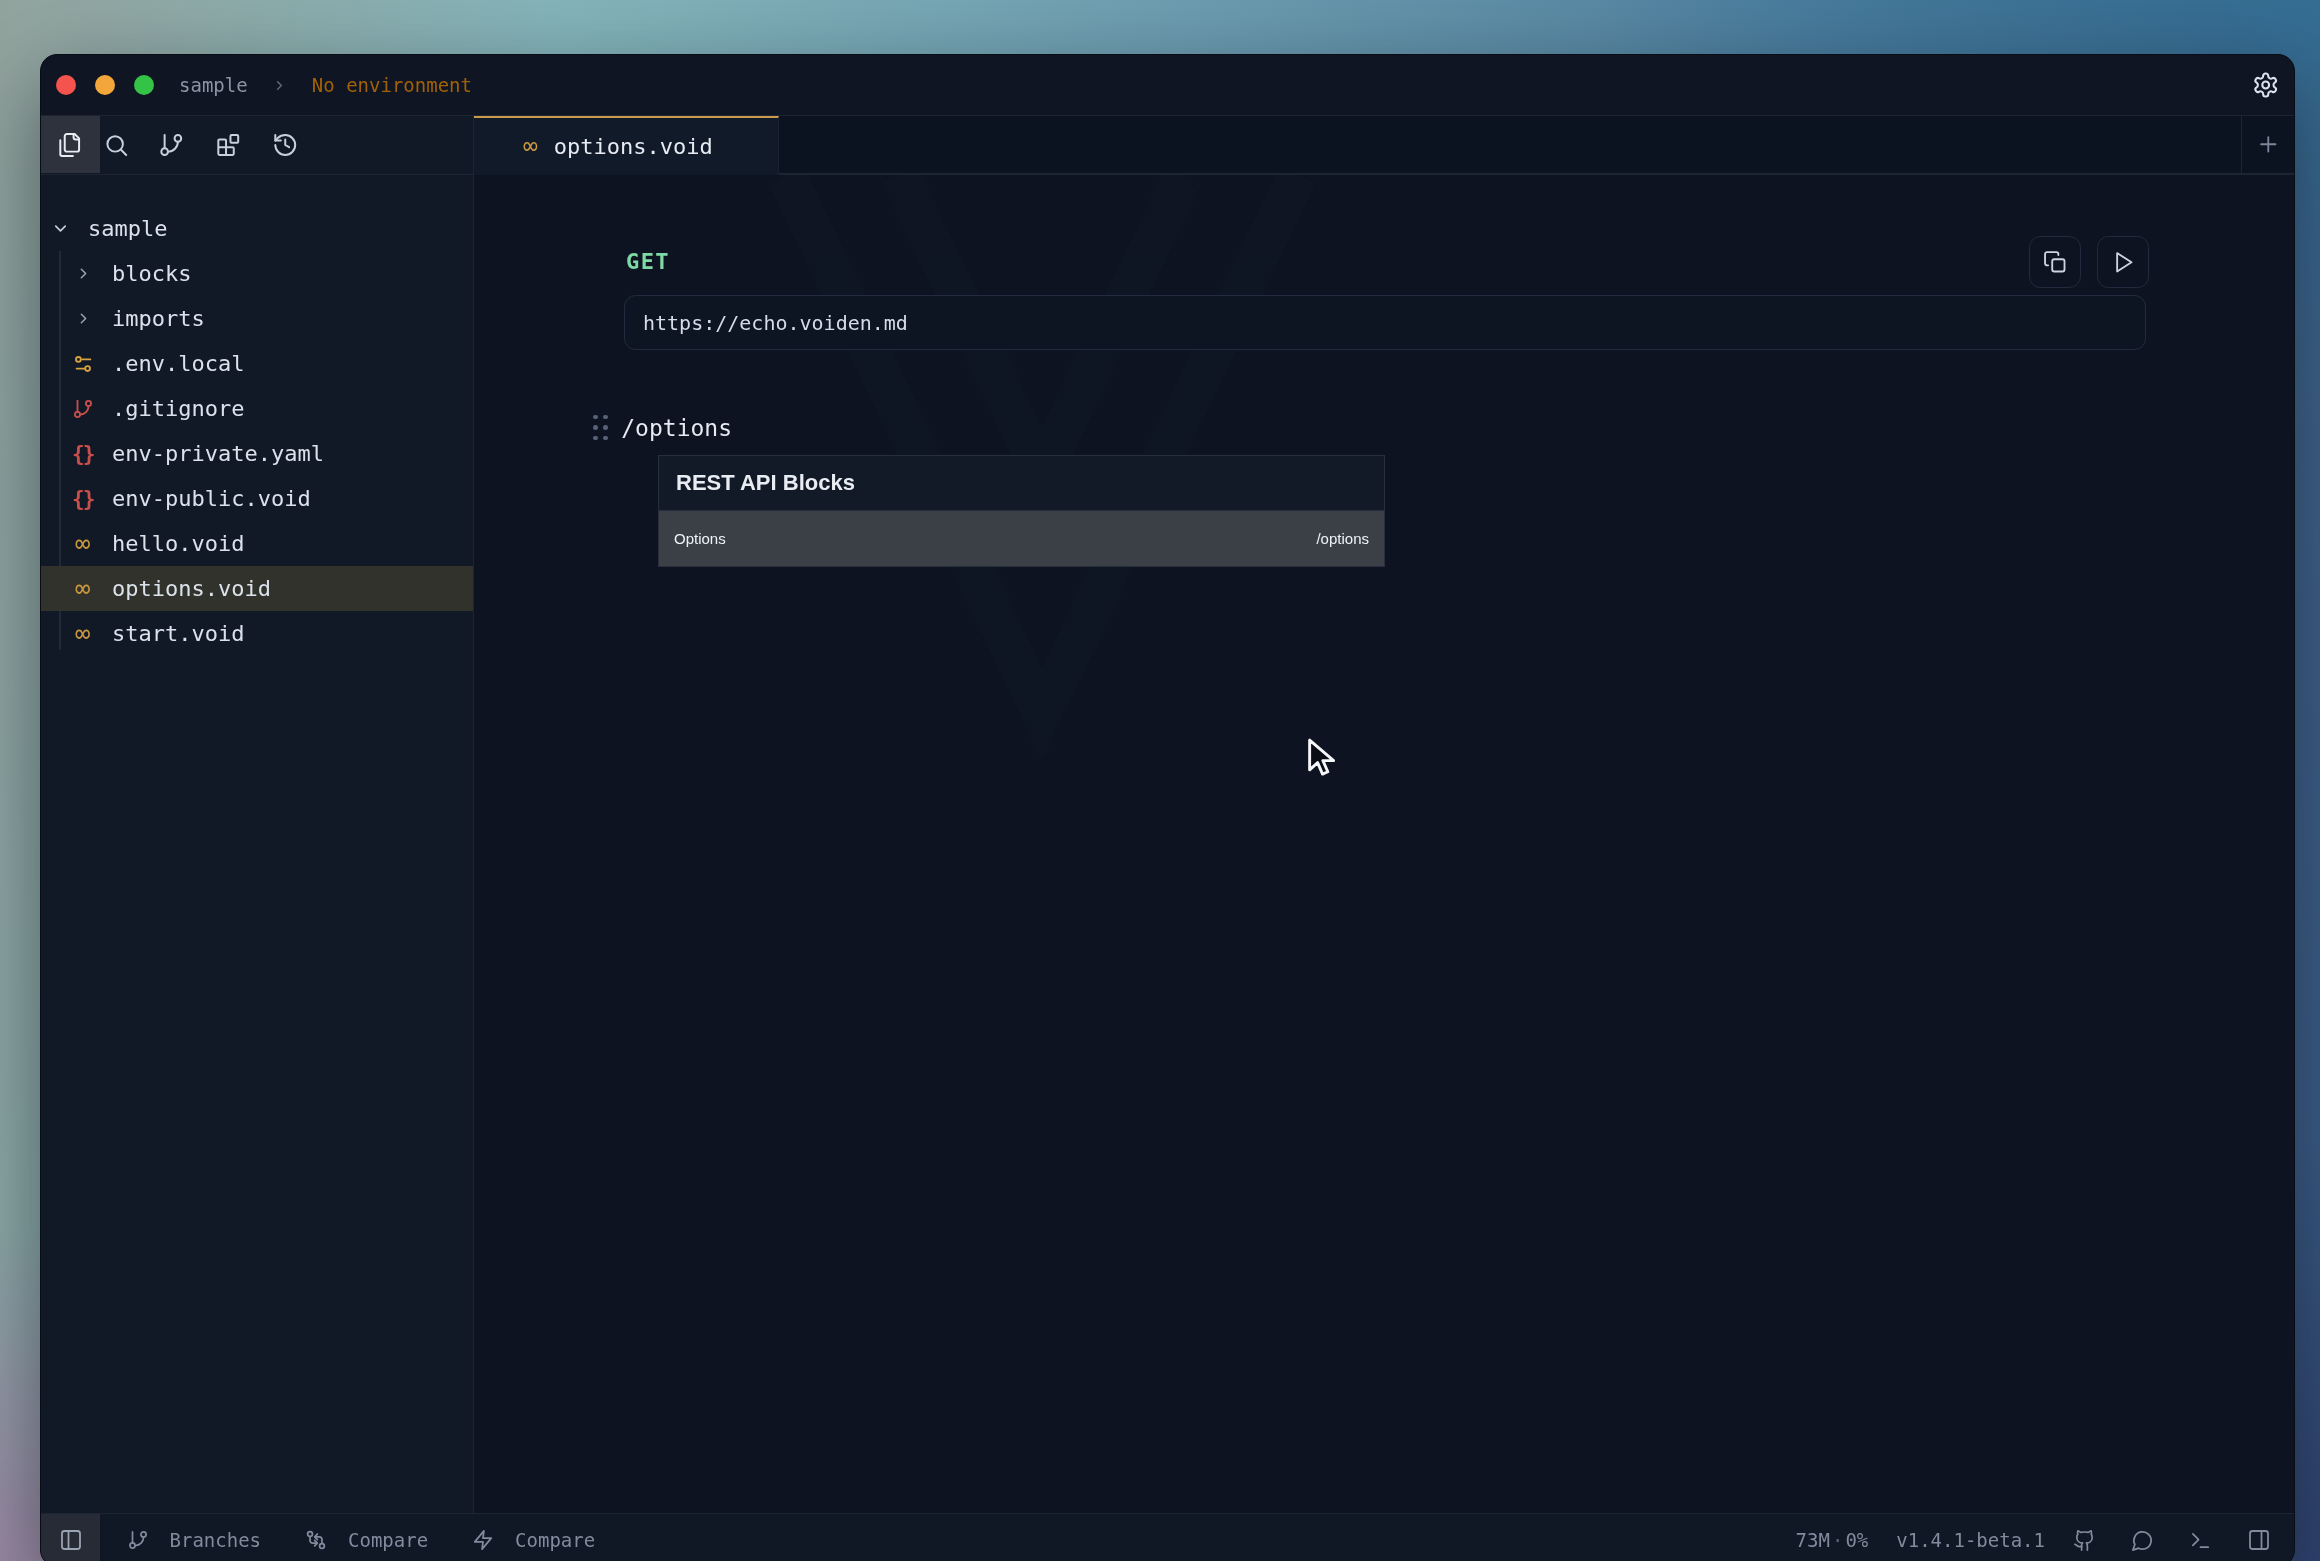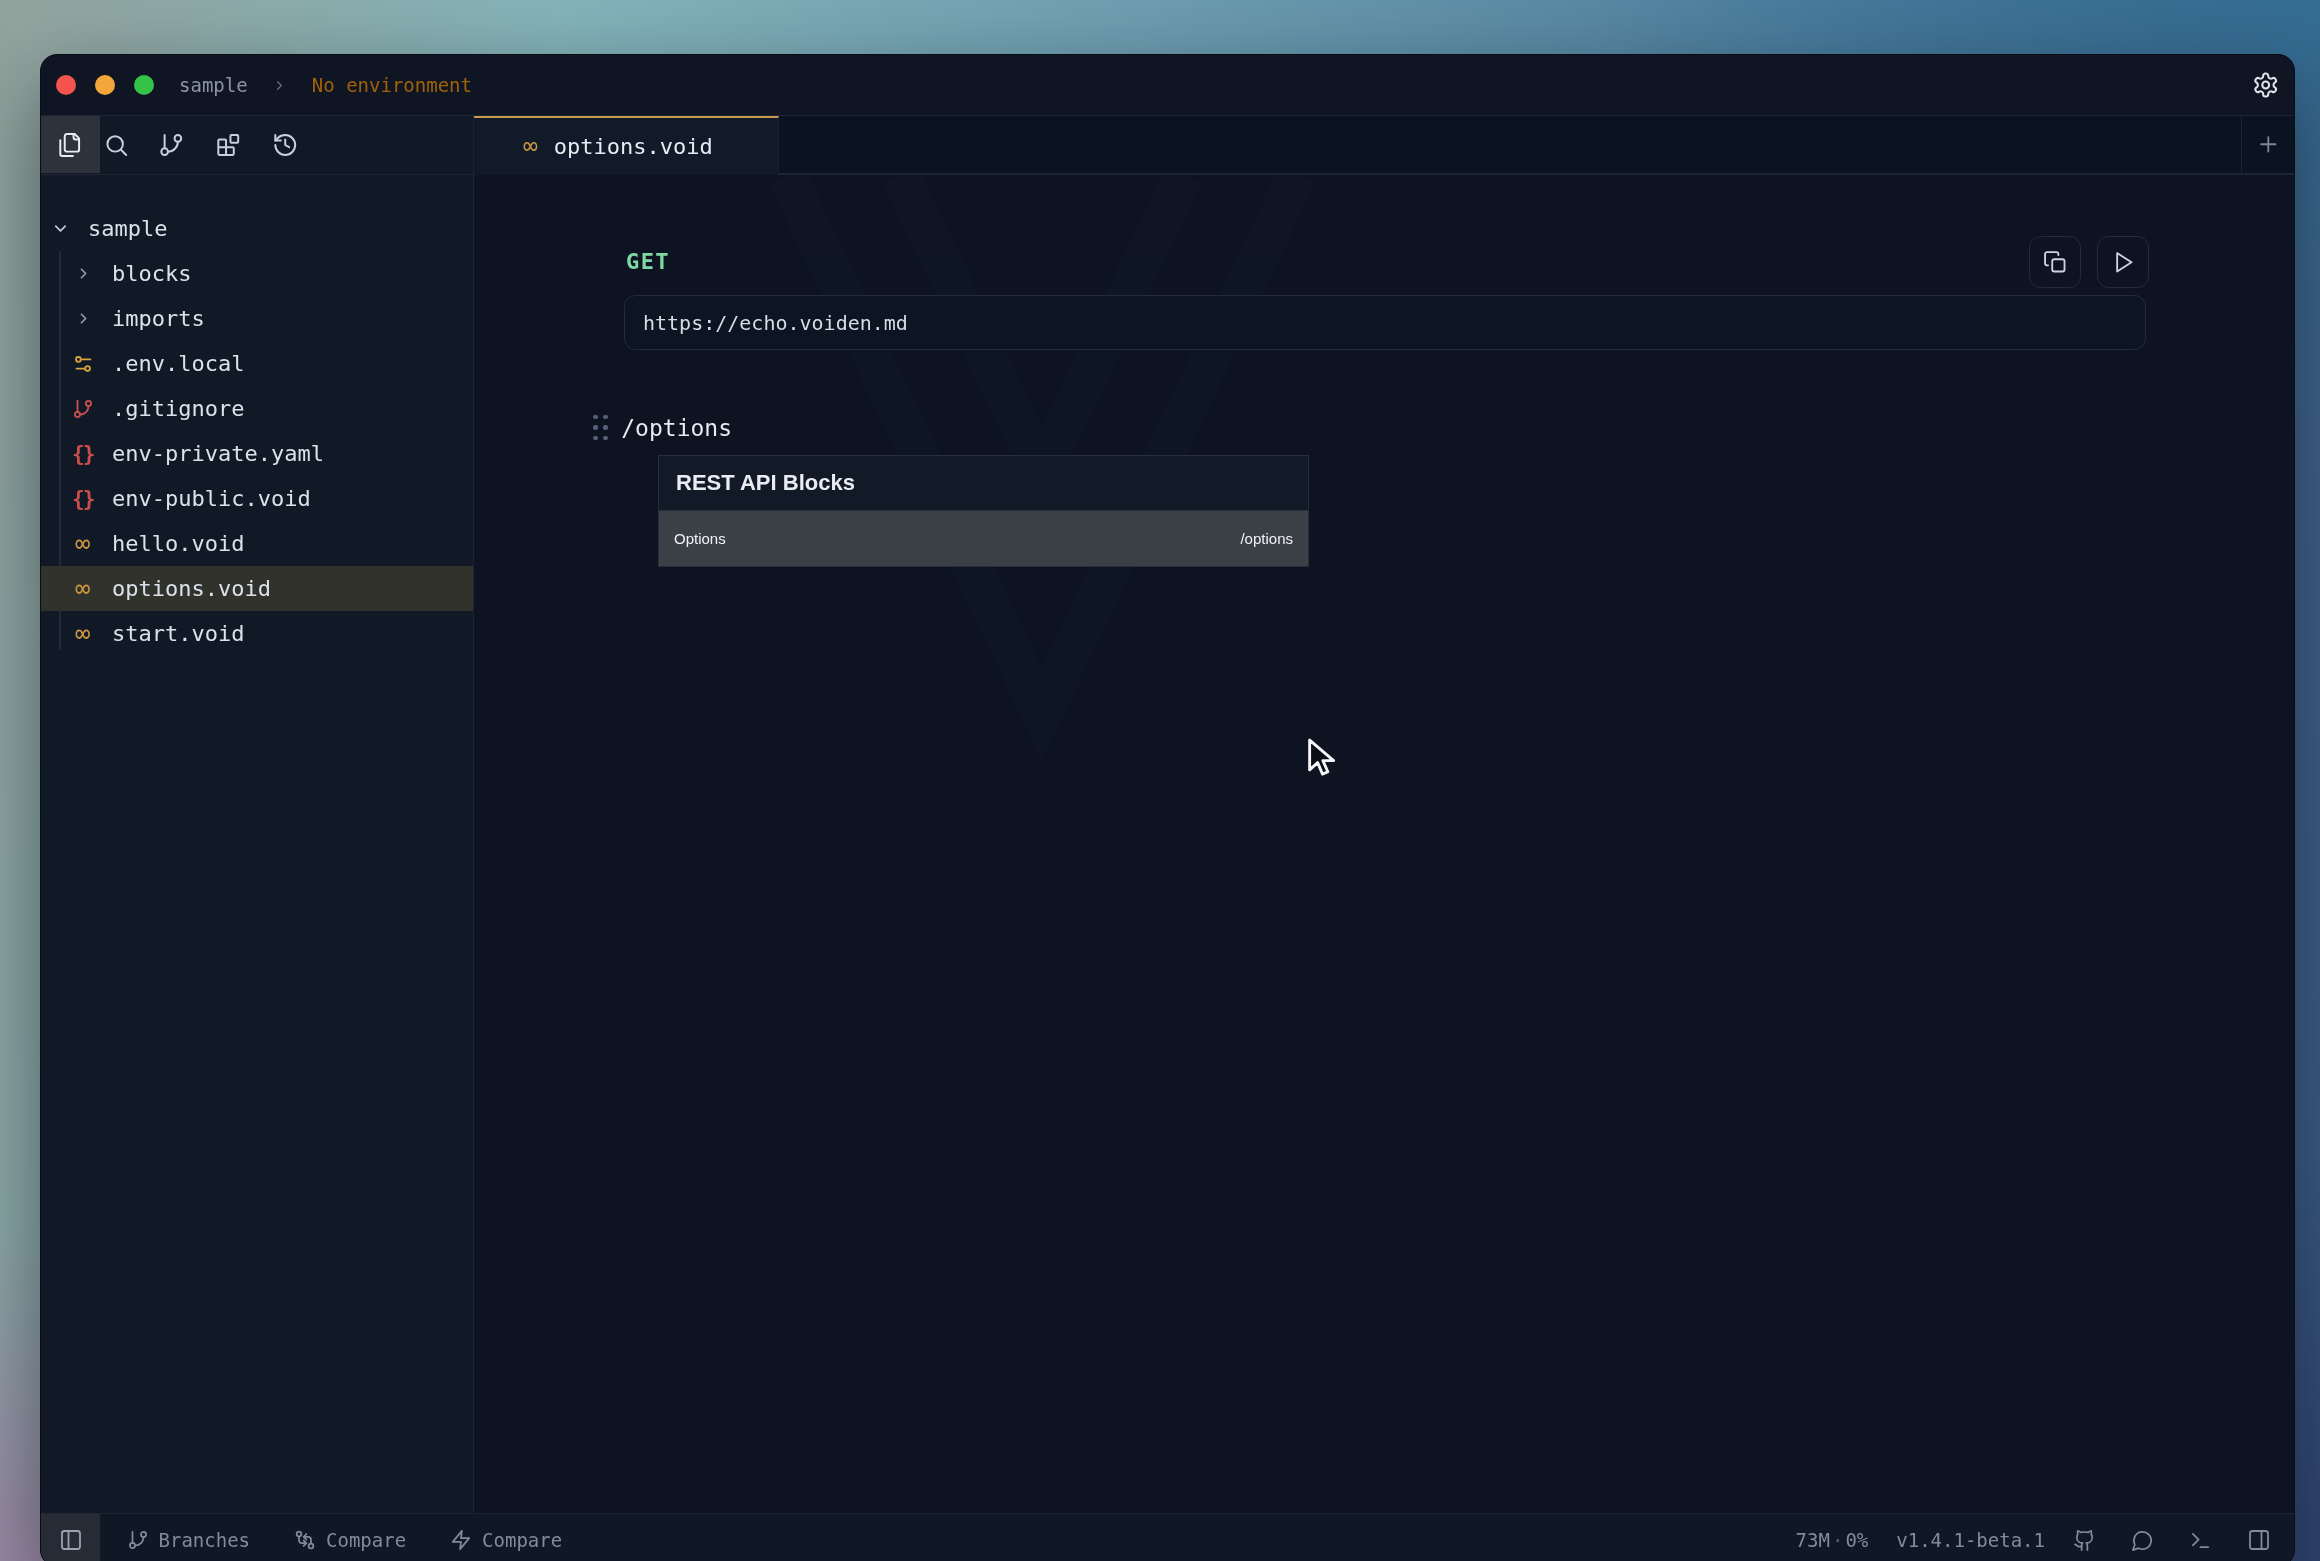--- a/index.html
+++ b/index.html
@@ -81,30 +81,30 @@
   .watermark{position:absolute;left:142px;top:-38px;opacity:.5;}
   .method-label{position:absolute;left:152px;top:74px;font-size:22px;font-weight:bold;letter-spacing:1.4px;color:var(--green);}
   .icon-btn{position:absolute;top:61px;width:52px;height:52px;border:1.9px solid #222b3d;border-radius:11.4px;background:transparent;display:flex;align-items:center;justify-content:center;color:#ccd4e2;}
   .btn-copy{left:1555px;}
   .btn-run{left:1623px;}
   .url-box{position:absolute;left:150px;top:120px;width:1522px;height:55px;border:1.9px solid var(--border-soft);border-radius:11.4px;background:#0e1522;display:flex;align-items:center;padding-left:18px;font-size:20px;color:#d6dce8;}
   .endpoint-row{position:absolute;left:119px;top:229px;height:47px;display:flex;align-items:center;}
   .drag-handle{display:grid;grid-template-columns:repeat(2,4.7px);grid-template-rows:repeat(3,4.7px);gap:5.7px;margin-right:13.2px;}
   .drag-handle i{width:4.7px;height:4.7px;border-radius:50%;background:#57627a;}
   .endpoint-text{font-size:23px;font-weight:500;color:#e6eaf2;}
-  .blocks-panel{position:absolute;left:184px;top:280px;width:651px;border:1.9px solid #272f3f;background:#121a28;font-family:"Liberation Sans","DejaVu Sans",sans-serif;}
+  .blocks-panel{position:absolute;left:184px;top:280px;width:727px;border:1.9px solid #272f3f;background:#121a28;font-family:"Liberation Sans","DejaVu Sans",sans-serif;}
   .panel-header{height:55px;display:flex;align-items:center;padding-left:17px;font-size:22px;font-weight:600;color:#e9edf3;border-bottom:1.9px solid #272f3f;}
   .panel-item{height:55px;display:flex;align-items:center;justify-content:space-between;padding:0 15px;font-size:15px;color:#f0f2f6;}
   .panel-item.highlight{background:var(--menu-sel);}
   .cursor{position:absolute;left:826px;top:561px;z-index:9;}
   
   .statusbar{height:53px;flex:0 0 auto;border-top:1.9px solid var(--border);background:#101725;display:flex;align-items:center;font-size:19px;color:#828b9d;position:relative;}
   .sb-tile{width:59px;height:100%;background:#262b36;display:flex;align-items:center;justify-content:center;color:#9aa3b4;flex:0 0 auto;}
   .sb-left{display:flex;align-items:center;gap:44px;margin-left:26.5px;}
-  .sb-item{display:flex;align-items:center;gap:10px;}
+  .sb-item{display:flex;align-items:center;gap:21px;}
   .sb-right{margin-left:auto;display:flex;align-items:center;gap:28px;padding-right:23px;}
   .sb-mem{display:flex;align-items:center;gap:2px;}
   .sb-icons{display:flex;align-items:center;gap:35px;color:#828b9d;}
 </style>
 </head>
 <body>
 
 <div class="window">
 
   <div class="titlebar">

